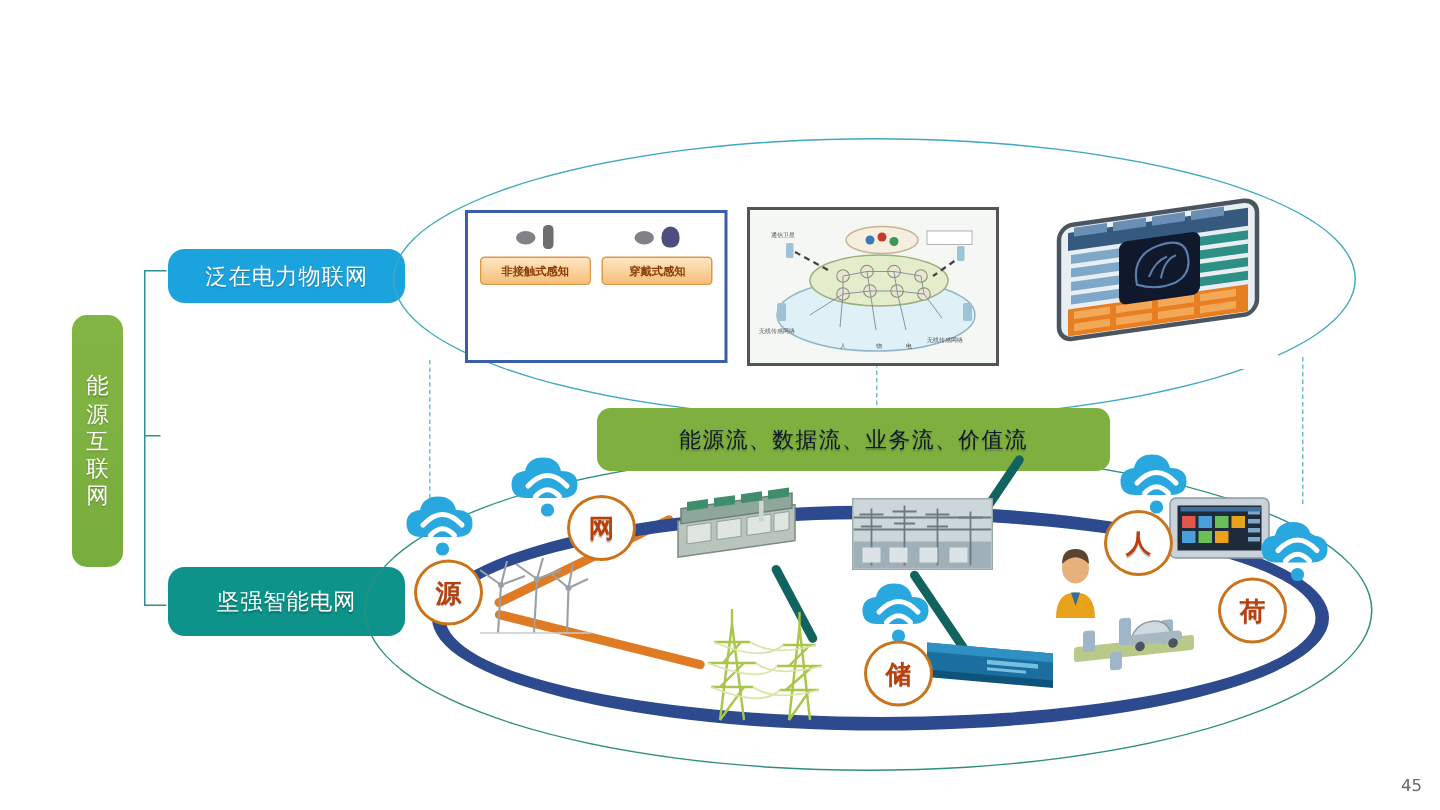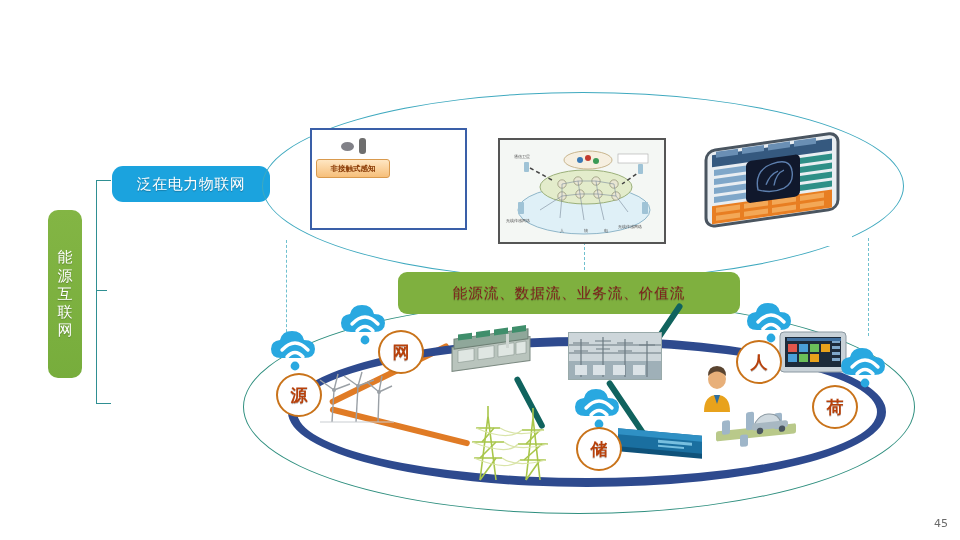--- a/index.html
+++ b/index.html
@@ -47,41 +47,41 @@
            border:1.2px solid #2f8f7f;border-radius:50%;background:transparent;}
 
   
   .dashline{position:absolute;width:0;border-left:1.4px dashed #6fc0cf;}
   .dl1{left:286px;top:240px;height:102px;}
   .dl2{left:584px;top:232px;height:78px;}
   .dl3{left:868px;top:238px;height:98px;}
 
   
   .panel{position:absolute;background:#fff;box-sizing:border-box;}
-  .panel-a{left:310px;top:128px;width:157px;height:102px;border:2px solid #3a5fa8;
+  .panel-a{left:310px;top:140px;width:175px;height:102px;border:2px solid #3a5fa8;
            display:grid;grid-template-columns:1fr 1fr;gap:0;padding:5px 4px;}
   .cellgrp{display:flex;flex-direction:column;align-items:center;justify-content:flex-start;}
   .icrow{height:22px;display:flex;align-items:center;justify-content:center;gap:5px;}
   .ic{width:12px;height:14px;background:#4a4a52;border-radius:2px;opacity:.85;}
   .ic.b{background:#2f2f6b;border-radius:50% 50% 40% 40%;}
   .ic.c{background:#6b6b73;border-radius:50%;width:13px;height:9px;}
   .ic.d{background:#8a8a92;clip-path:polygon(50% 0,100% 100%,0 100%);}
   .ic.e{width:7px;height:16px;background:#555;border-radius:3px;}
   .sensebtn{margin-top:2px;width:72px;height:17px;border-radius:3px;
             background:linear-gradient(180deg,#ffe6c2,#f6bf7a);
             border:1px solid #d99a4e;color:#8a3b06;font-size:7.5px;font-weight:bold;
             display:flex;align-items:center;justify-content:center;}
 
   .panel-b{left:498px;top:138px;width:168px;height:106px;border:2px solid #555;
            background:#f4f7f4;overflow:hidden;}
   .panel-c{left:700px;top:136px;width:152px;height:110px;}
 
   
   .banner{position:absolute;left:398px;top:272px;width:342px;height:42px;
-          background:#7fb03f;border-radius:9px;color:#7f1d1d;font-size:14.5px;
+          background:#7fb03f;border-radius:9px;color:#0f172a;font-size:14.5px;
           display:flex;align-items:center;justify-content:center;letter-spacing:1px;
           text-shadow:0 1px 1px rgba(0,0,0,.25);}
 
   
   .ring{position:absolute;left:288px;top:337px;width:580px;height:132px;
         border:9px solid #2e4a8e;border-radius:50%;background:transparent;}
 
   
   .ocirc{position:absolute;border:2.6px solid #c9731a;border-radius:50%;
          background:#fff;display:flex;align-items:center;justify-content:center;
@@ -129,35 +129,43 @@
     <span>能</span>
     <span>源</span>
     <span>互</span>
     <span>联</span>
     <span>网</span>
   </div>
   <div class="bracket"></div>
   <div class="bracket-tick"></div>
 
   <div class="pill pill-iot">泛在电力物联网</div>
+  <div class="pill pill-grid">坚强智能电网</div>
 
   <div class="ell-top"></div>
   <div class="ell-bot"></div>
 
   <div class="dashline dl1"></div>
   <div class="dashline dl2"></div>
   <div class="dashline dl3"></div>
 
   <div class="panel panel-a">
     <div class="cellgrp">
       <div class="icrow">
         <span class="ic c"></span>
         <span class="ic e"></span>
       </div>
       <div class="sensebtn">非接触式感知</div>
+    </div>
+    <div class="cellgrp">
+      <div class="icrow">
+        <span class="ic c"></span>
+        <span class="ic b"></span>
+      </div>
+      <div class="sensebtn">穿戴式感知</div>
     </div>
   </div>
 
   <div class="panel panel-b">
     <svg width="164" height="102" viewBox="0 0 164 102">
       <ellipse cx="84" cy="70" rx="66" ry="24" fill="#dff0f7" stroke="#8fb6c9" stroke-width="1"></ellipse>
       <ellipse cx="86" cy="47" rx="46" ry="17" fill="#e3eccb" stroke="#9bb07a" stroke-width="1"></ellipse>
       <ellipse cx="88" cy="20" rx="24" ry="9" fill="#f6efe0" stroke="#c9b68e" stroke-width="1"></ellipse>
       <circle cx="80" cy="20" r="3" fill="#3a7ab5"></circle>
         <circle cx="88" cy="18" r="3" fill="#c23b2e"></circle>

